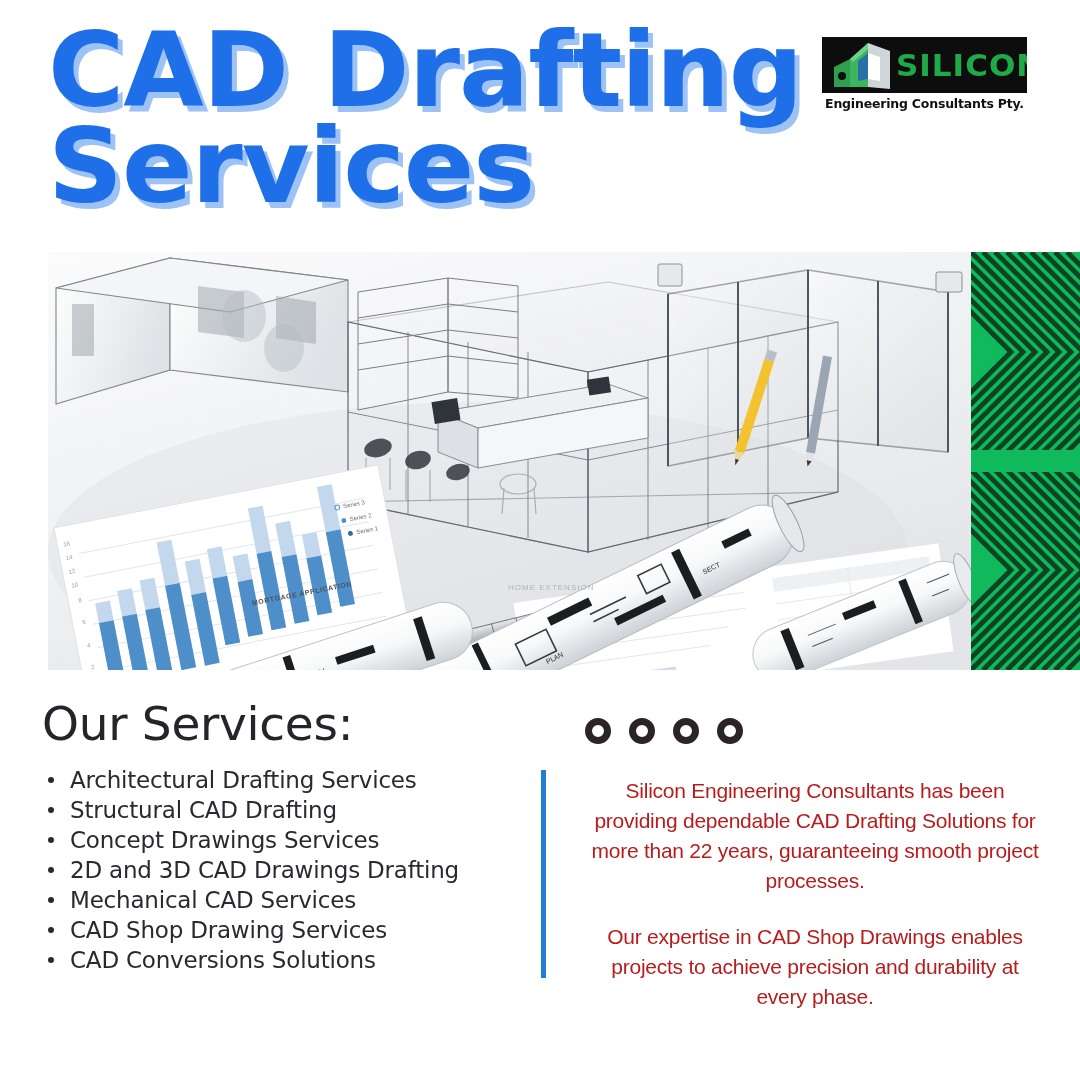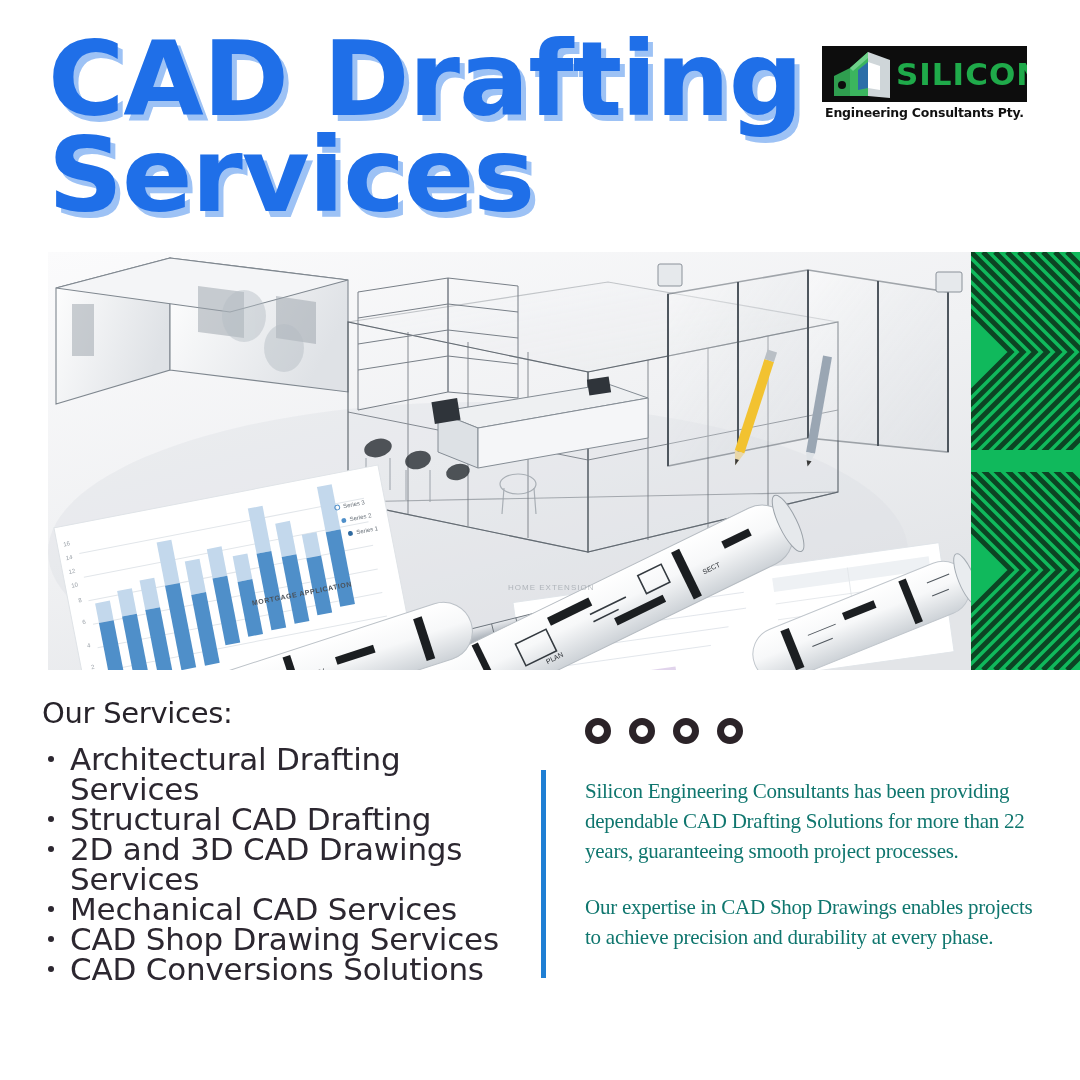--- a/index.html
+++ b/index.html
@@ -6,21 +6,21 @@
   body{
     width:1080px;height:1080px;
     background:#ffffff;
     font-family:"Liberation Sans", sans-serif;
     overflow:hidden;
     position:relative;
   }
   .poster{position:relative;width:1080px;height:1080px;background:#fff;overflow:hidden;}
 
   
-  .header{position:absolute;left:0;top:9px;width:970px;height:252px;}
+  .header{position:absolute;left:0;top:0;width:970px;height:252px;}
 
   .title{
     position:absolute;left:48px;top:22px;width:760px;
     font-family:"DejaVu Sans","Liberation Sans",sans-serif;
     font-weight:700;
     font-size:104px;
     line-height:96px;
     letter-spacing:-1px;
     color:#1f6fe8;
     text-shadow:5px 6px 0 rgba(120,170,240,0.55);
@@ -60,45 +60,45 @@
   
   .green-panel{
     position:absolute;left:923px;top:0;width:109px;height:418px;
     background:#10b95c;overflow:hidden;
   }
 
   
   .services{position:absolute;left:42px;top:696px;width:480px;}
   .services-title{
     font-family:"DejaVu Sans","Liberation Sans",sans-serif;
-    font-size:29px;font-weight:400;color:#27232a;letter-spacing:-0.3px;
+    font-size:47px;font-weight:400;color:#27232a;letter-spacing:-0.3px;
     margin:0 0 14px 0;
   }
   ul.svc-list{margin:0;padding:0 0 0 26px;list-style:none;}
   ul.svc-list li{
     position:relative;
     font-family:"DejaVu Sans","Liberation Sans",sans-serif;
-    font-size:31px;line-height:30px;color:#2c2730;
+    font-size:23px;line-height:30px;color:#2c2730;
     letter-spacing:-0.2px;margin:0 0 0 0;padding:0 0 0 2px;
   }
   ul.svc-list li::before{
     content:"";position:absolute;left:-20px;top:12px;
     width:6px;height:6px;border-radius:50%;background:#2c2730;
   }
 
   
   .rings{position:absolute;left:585px;top:718px;display:flex;gap:18px;}
   .ring{width:26px;height:26px;border-radius:50%;border:7px solid #2b2328;box-sizing:border-box;}
 
   .quote-bar{position:absolute;left:541px;top:770px;width:5px;height:208px;background:#1f7fd4;}
 
   .blurb{
     position:absolute;left:585px;top:776px;width:460px;
-    font-family:Liberation Serif, serif;
-    font-size:21px;line-height:30px;color:#0f766e;letter-spacing:-0.25px;
+    font-family:Liberation Sans, sans-serif;
+    font-size:21px;line-height:30px;color:#b91c1c;letter-spacing:-0.25px;text-align:center;
   }
   .blurb p{margin:0 0 26px 0;}
   .blurb p:last-child{margin-bottom:0;}
 
   .watermark{
     position:absolute;left:660px;top:1032px;width:220px;height:34px;
     font-size:18px;color:#f6f7f9;font-family:"Liberation Sans",sans-serif;
     letter-spacing:2px;
   }
 </style>
@@ -456,21 +456,22 @@
         <rect x="0" y="198" width="109" height="22" fill="#10b95c"></rect>
       </svg>
     </div>
   </div>
 
   <div class="services">
     <h2 class="services-title">Our Services:</h2>
     <ul class="svc-list" id="svc-list">
         <li>Architectural Drafting Services</li>
         <li>Structural CAD Drafting</li>
-        <li>2D and 3D CAD Drawings Services</li>
+        <li>Concept Drawings Services</li>
+        <li>2D and 3D CAD Drawings Drafting</li>
         <li>Mechanical CAD Services</li>
         <li>CAD Shop Drawing Services</li>
         <li>CAD Conversions Solutions</li>
       </ul>
   </div>
 
   <div class="rings" id="rings">
       <div class="ring" style="border-color: rgb(43, 35, 40);"></div>
       <div class="ring" style="border-color: rgb(43, 35, 40);"></div>
       <div class="ring" style="border-color: rgb(43, 35, 40);"></div>

